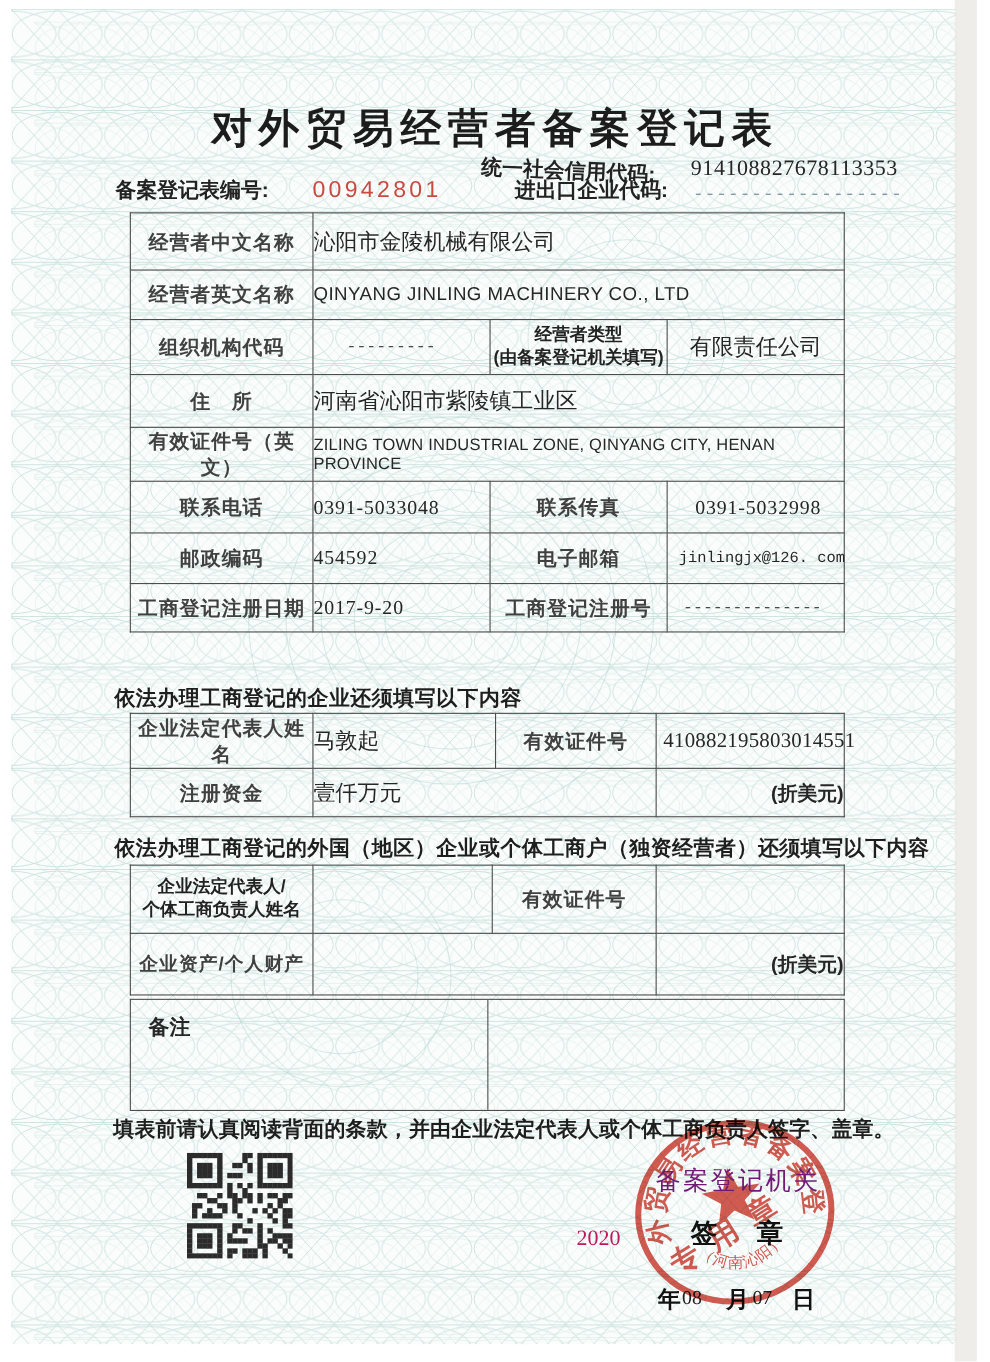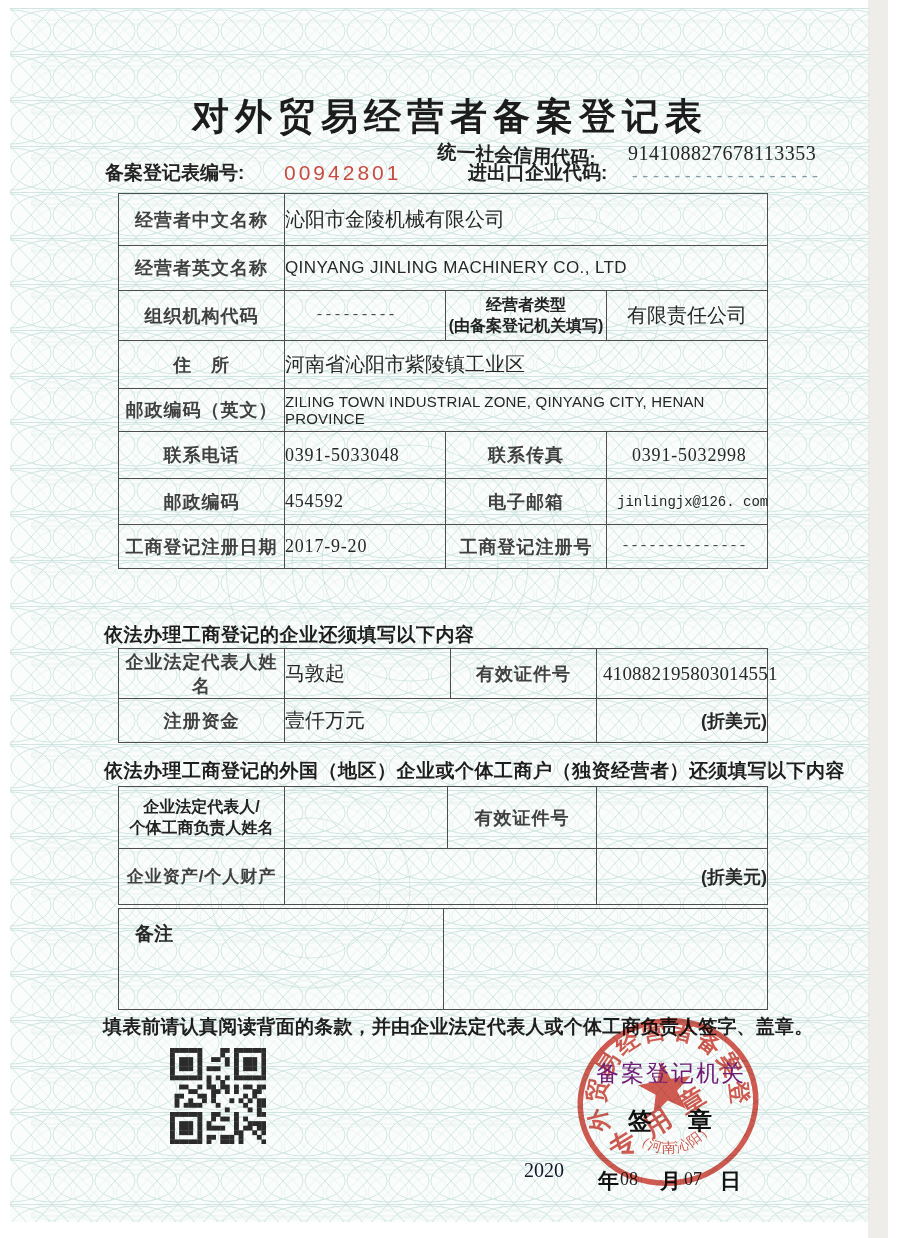--- a/index.html
+++ b/index.html
@@ -34,21 +34,21 @@
   .v-mono{font-family:"Liberation Mono",monospace;font-size:14px;white-space:nowrap;}
   .dashes{font-family:"Liberation Mono",monospace;font-size:15px;color:#4a4a4a;letter-spacing:0;}
   .usd{text-align:right;padding-right:14px;font-size:18px;font-weight:600;}
   .heading{font-size:19px;font-weight:700;letter-spacing:.5px;color:#1e1e1e;}
   .footer-note{left:103px;top:1014px;font-size:19px;font-weight:700;letter-spacing:.2px;color:#1e1e1e;}
 
   .auth1{left:596px;top:1058px;font-size:23px;font-weight:400;letter-spacing:2px;color:#701a75;z-index:6;}
   .auth2{left:628px;top:1105px;font-size:24px;font-weight:700;letter-spacing:6px;color:#111;z-index:6;}
   .date-item{top:1167px;font-size:21px;font-weight:700;color:#111;}
   .date-num{top:1169px;font-family:"Liberation Serif",serif;font-size:18px;font-weight:400;color:#222;}
-  .date-year{left:524px;top:1159px;font-family:"Liberation Serif",serif;font-size:20px;font-weight:400;color:#0f172a;}
+  .date-year{left:524px;top:1115px;font-family:"Liberation Serif",serif;font-size:20px;font-weight:400;color:#be185d;}
 
   #stamp{position:absolute;left:553px;top:999px;z-index:5;mix-blend-mode:multiply;opacity:.88;}
   #qr{position:absolute;left:170px;top:1048px;z-index:3;}
   .remarks-divider{position:absolute;background:#4d4d4d;width:1.3px;}
 </style>
 </head>
 <body>
 
 <div id="page">
 
@@ -109,21 +109,21 @@
         <div>经营者类型</div>
         <div>(由备案登记机关填写)</div>
       </td>
       <td class="v-cn" style="text-align:center">有限责任公司</td>
     </tr>
     <tr style="height:48px">
       <td class="lcell">住　所</td>
       <td colspan="3" class="vcell v-cn">河南省沁阳市紫陵镇工业区</td>
     </tr>
     <tr style="height:43px">
-      <td class="lcell">邮政编码（英文）</td>
+      <td class="lcell">有效证件号（英文）</td>
       <td colspan="3" class="vcell v-en-sm">ZILING TOWN INDUSTRIAL ZONE, QINYANG CITY, HENAN PROVINCE</td>
     </tr>
     <tr style="height:47px">
       <td class="lcell">联系电话</td>
       <td style="width:150px" class="vcell v-num">0391-5033048</td>
       <td style="width:164px" class="lcell">联系传真</td>
       <td class="vcell v-num" style="padding-left:25px">0391-5032998</td>
     </tr>
     <tr style="height:46px">
       <td class="lcell">邮政编码</td>

